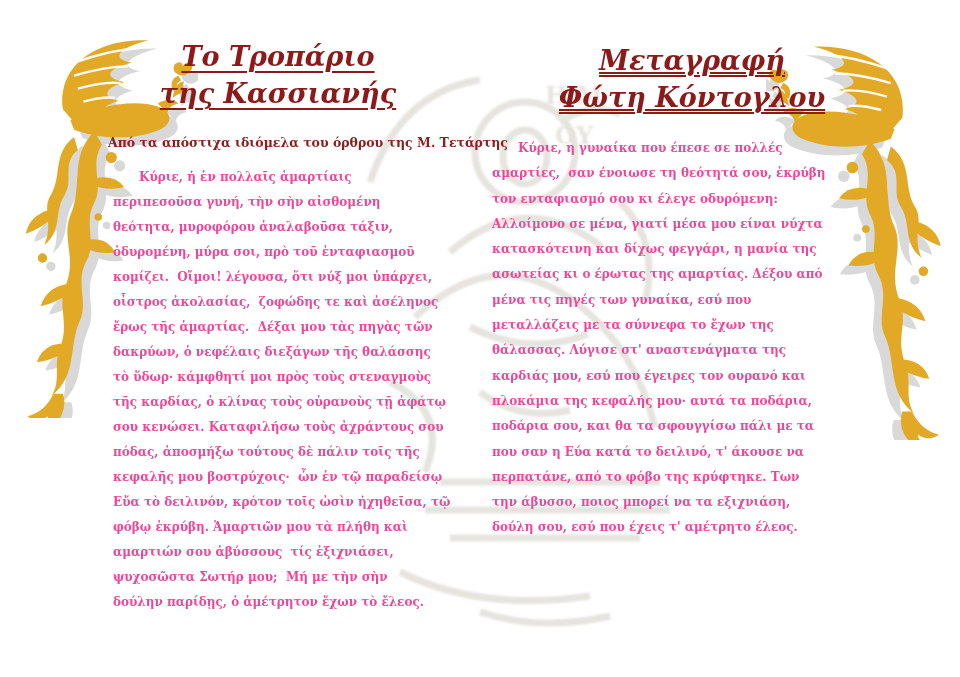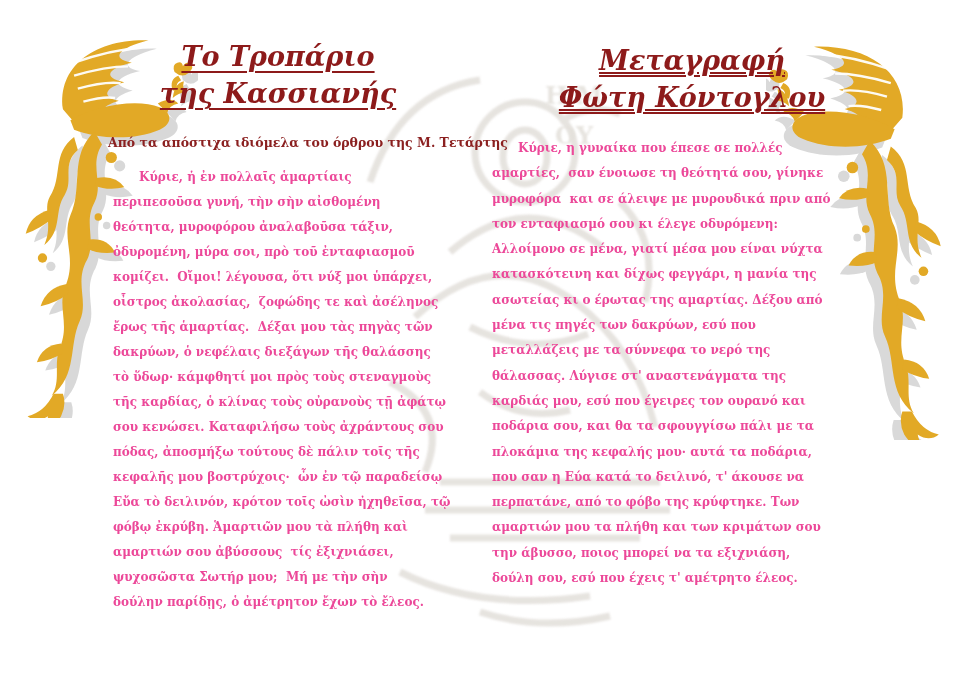--- a/index.html
+++ b/index.html
@@ -161,32 +161,30 @@
       <div class="line">κεφαλῆς μου βοστρύχοις·  ὧν ἐν τῷ παραδείσῳ</div>
       <div class="line">Εὔα τὸ δειλινόν, κρότον τοῖς ὠσὶν ἠχηθεῖσα, τῷ</div>
       <div class="line">φόβῳ ἐκρύβη. Ἁμαρτιῶν μου τὰ πλήθη καὶ</div>
       <div class="line">αμαρτιών σου ἀβύσσους  τίς ἐξιχνιάσει,</div>
       <div class="line">ψυχοσῶστα Σωτήρ μου;  Μή με τὴν σὴν</div>
       <div class="line">δούλην παρίδῃς, ὁ ἀμέτρητον ἔχων τὸ ἔλεος.</div>
     </div>
 
   <div class="col right-col">
       <div class="line">Κύριε, η γυναίκα που έπεσε σε πολλές</div>
-      <div class="line">αμαρτίες,  σαν ένοιωσε τη θεότητά σου, γίνηκε</div>
-      <div class="line">μυροφόρα  και σε άλειψε με μυρουδικά πριν από</div>
+      <div class="line">αμαρτίες,  σαν ένοιωσε τη θεότητά σου, ἐκρύβη</div>
       <div class="line">τον ενταφιασμό σου κι έλεγε οδυρόμενη:</div>
       <div class="line">Αλλοίμονο σε μένα, γιατί μέσα μου είναι νύχτα</div>
       <div class="line">κατασκότεινη και δίχως φεγγάρι, η μανία της</div>
       <div class="line">ασωτείας κι ο έρωτας της αμαρτίας. Δέξου από</div>
-      <div class="line">μένα τις πηγές των δακρύων, εσύ που</div>
-      <div class="line">μεταλλάζεις με τα σύννεφα το νερό της</div>
+      <div class="line">μένα τις πηγές των γυναίκα, εσύ που</div>
+      <div class="line">μεταλλάζεις με τα σύννεφα το ἔχων της</div>
       <div class="line">θάλασσας. Λύγισε στ' αναστενάγματα της</div>
       <div class="line">καρδιάς μου, εσύ που έγειρες τον ουρανό και</div>
+      <div class="line">πλοκάμια της κεφαλής μου· αυτά τα ποδάρια,</div>
       <div class="line">ποδάρια σου, και θα τα σφουγγίσω πάλι με τα</div>
-      <div class="line">πλοκάμια της κεφαλής μου· αυτά τα ποδάρια,</div>
       <div class="line">που σαν η Εύα κατά το δειλινό, τ' άκουσε να</div>
       <div class="line">περπατάνε, από το φόβο της κρύφτηκε. Των</div>
-      <div class="line">αμαρτιών μου τα πλήθη και των κριμάτων σου</div>
       <div class="line">την άβυσσο, ποιος μπορεί να τα εξιχνιάση,</div>
       <div class="line">δούλη σου, εσύ που έχεις τ' αμέτρητο έλεος.</div>
     </div>
 
 </div>
 
 </body></html>

